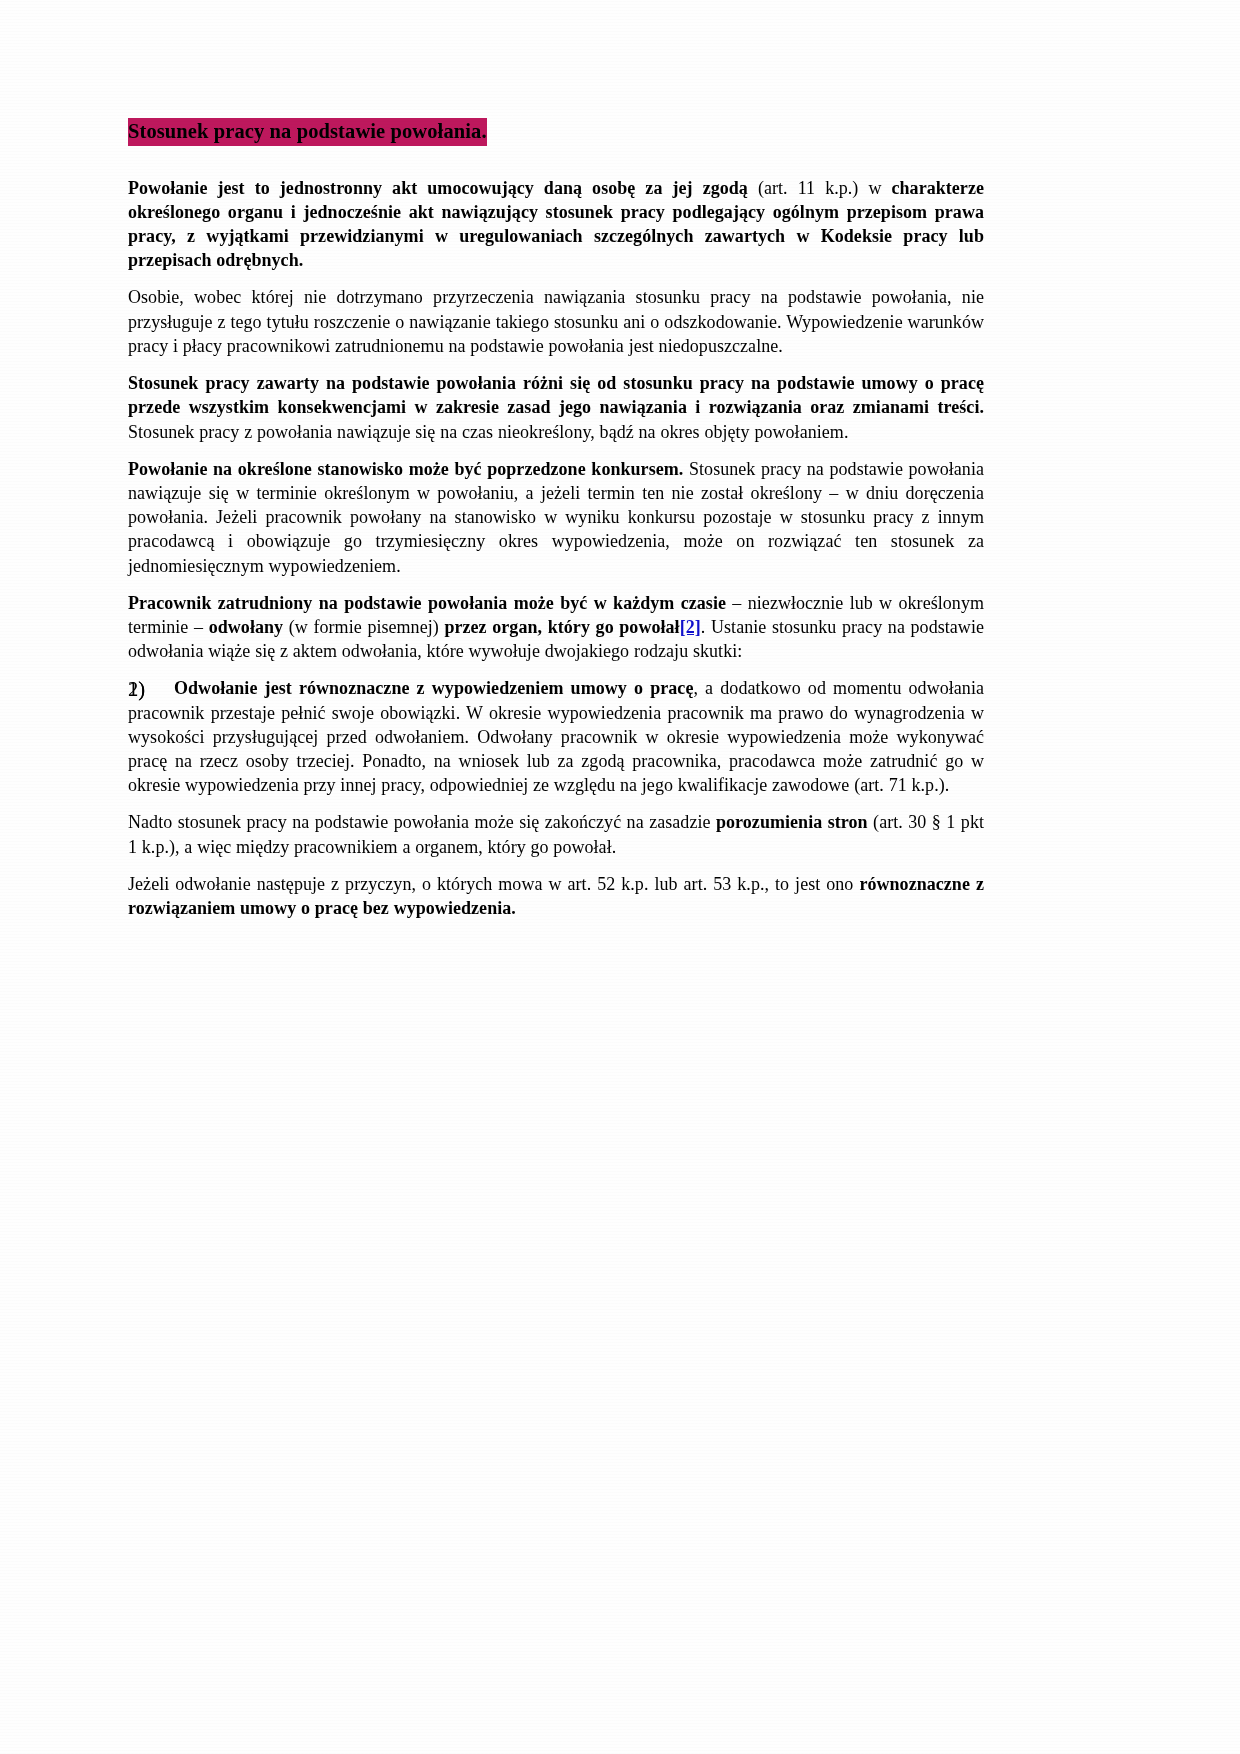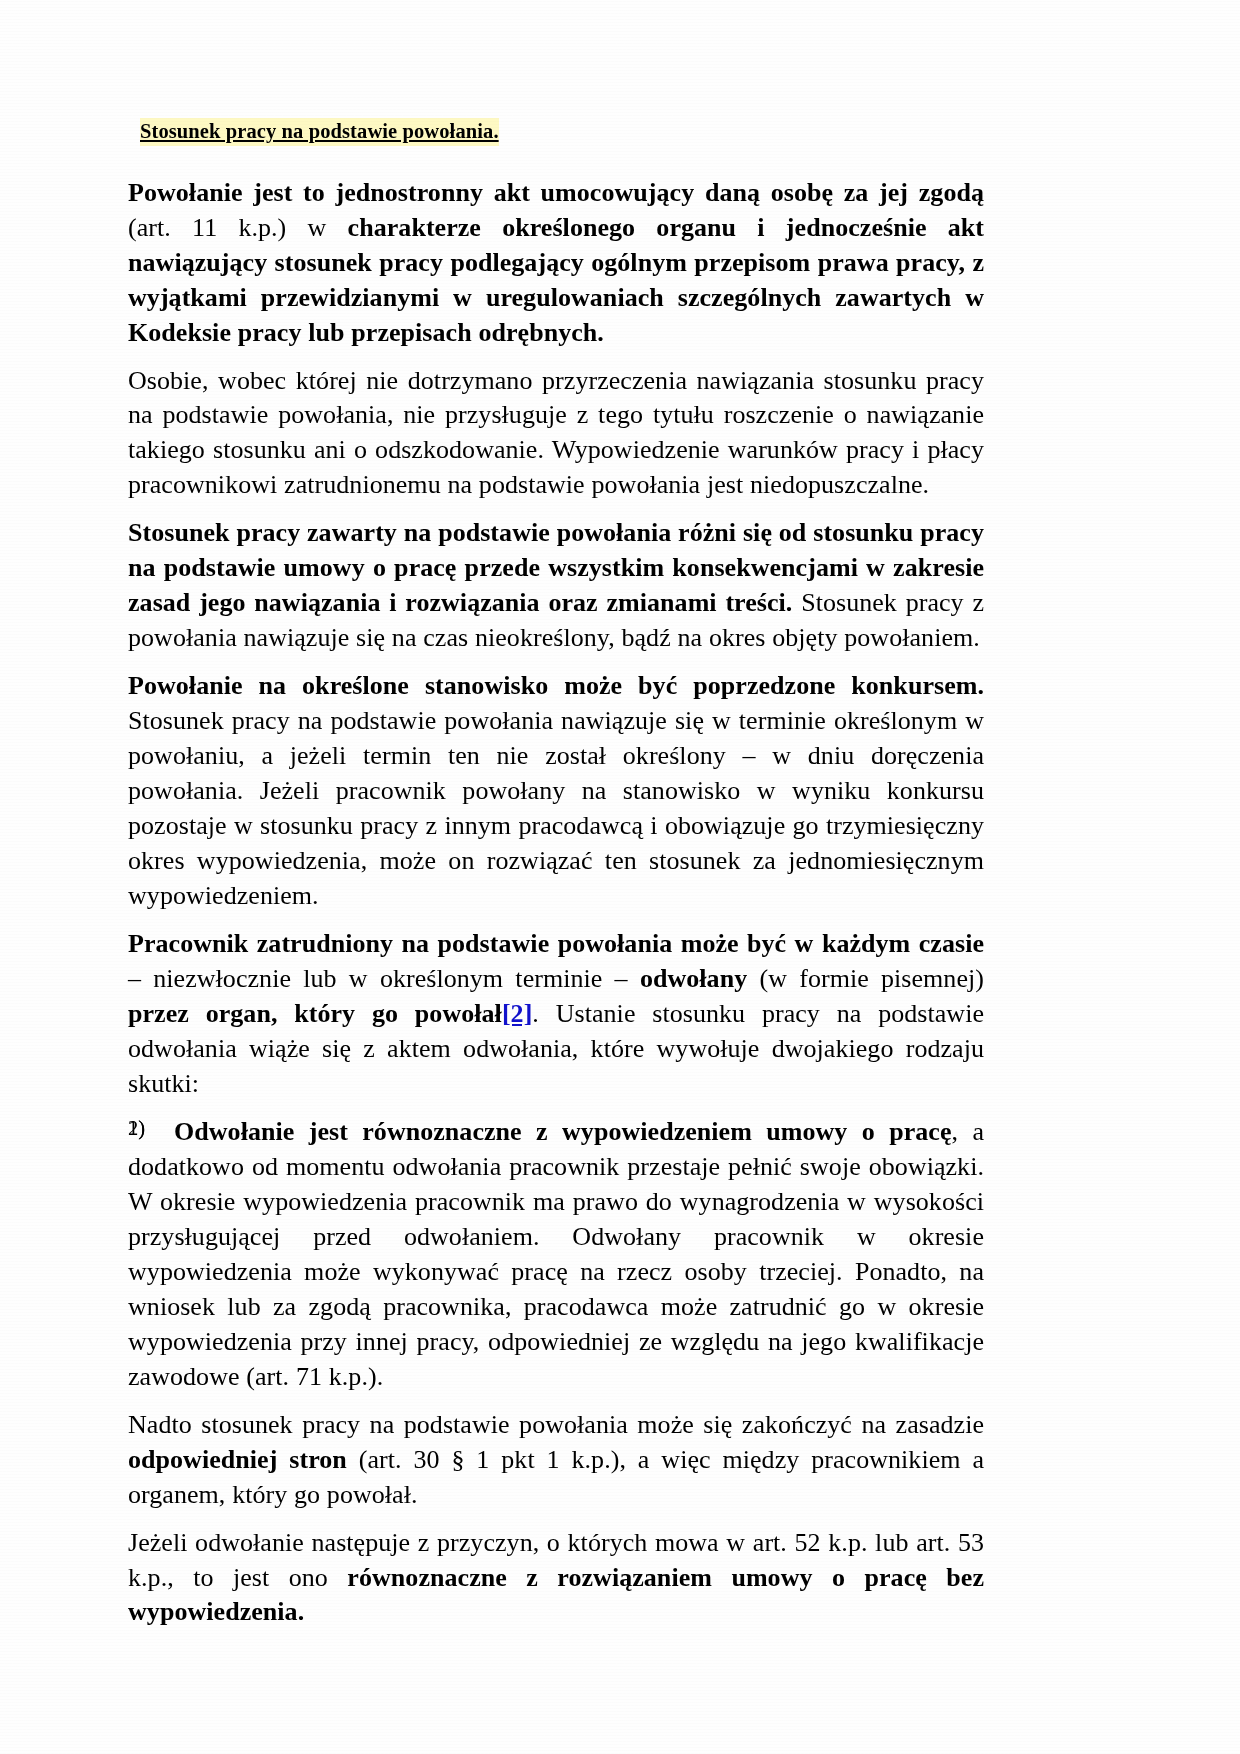--- a/index.html
+++ b/index.html
@@ -29,35 +29,34 @@
     left: 128px;
     top: 118px;
     width: 856px;
   }
 
   
   .doc-title {
     font-size: 20.5px;
     font-weight: bold;
     line-height: 1.35;
-    margin: 0 0 16px 12px;
+    margin: 0 0 16px 0;
     display: inline-block;
-    background: #fef9c3;
-    text-decoration: underline;
+    background: #be185d;
     text-underline-offset: 2px;
     letter-spacing: 0.1px;
   }
   .title-wrap { margin: 0 0 14px 0; }
 
   
   p.para {
     margin: 0 0 13px 0;
     text-align: justify;
     text-justify: inter-word;
-    font-size: 26px;
+    font-size: 18px;
     line-height: 1.345;
     letter-spacing: 0.05px;
     word-spacing: 0.2px;
   }
 
   b, .b { font-weight: bold; }
   .reg  { font-weight: normal; }
   .indent-lg { text-indent: 46px; }
 
   sup.sup {
@@ -127,20 +126,20 @@
 
     <p class="para"><b>Pracownik zatrudniony na podstawie powołania może być w każdym czasie </b><span class="reg">– niezwłocznie lub w określonym terminie – </span><b>odwołany </b><span class="reg">(w formie pisemnej) </span><b>przez organ, który go powołał</b><a class="ref-link" href="#">[2]</a><span class="reg">. Ustanie stosunku pracy na podstawie odwołania wiąże się z aktem odwołania, które wywołuje dwojakiego rodzaju skutki:</span></p>
 
     <ol class="num-list">
       <li><span class="marker">1)</span></li>
       <li><span class="marker">2)</span></li>
     </ol>
 
     <p class="para indent-lg"><b>Odwołanie jest równoznaczne z wypowiedzeniem umowy o pracę</b><span class="reg">, a dodatkowo od momentu odwołania pracownik przestaje pełnić swoje obowiązki. W okresie wypowiedzenia pracownik ma prawo do wynagrodzenia w wysokości przysługującej przed odwołaniem. Odwołany pracownik w okresie wypowiedzenia może wykonywać pracę na rzecz osoby trzeciej. Ponadto, na wniosek lub za zgodą pracownika, pracodawca może zatrudnić go w okresie wypowiedzenia przy innej pracy, odpowiedniej ze względu na jego kwalifikacje zawodowe (art. 71 k.p.).</span></p>
 
-    <p class="para"><span class="reg">Nadto stosunek pracy na podstawie powołania może się zakończyć na zasadzie </span><b>odpowiedniej stron </b><span class="reg">(art. 30 § 1 pkt 1 k.p.), a więc między pracownikiem a organem, który go powołał.</span></p>
+    <p class="para"><span class="reg">Nadto stosunek pracy na podstawie powołania może się zakończyć na zasadzie </span><b>porozumienia stron </b><span class="reg">(art. 30 § 1 pkt 1 k.p.), a więc między pracownikiem a organem, który go powołał.</span></p>
 
     <p class="para"><span class="reg">Jeżeli odwołanie następuje z przyczyn, o których mowa w art. 52 k.p. lub art. 53 k.p., to jest ono </span><b>równoznaczne z rozwiązaniem umowy o pracę bez wypowiedzenia.</b></p>
 
   </div>
 
   <div id="scan-noise"></div>
 </div>
 
 </body></html>

